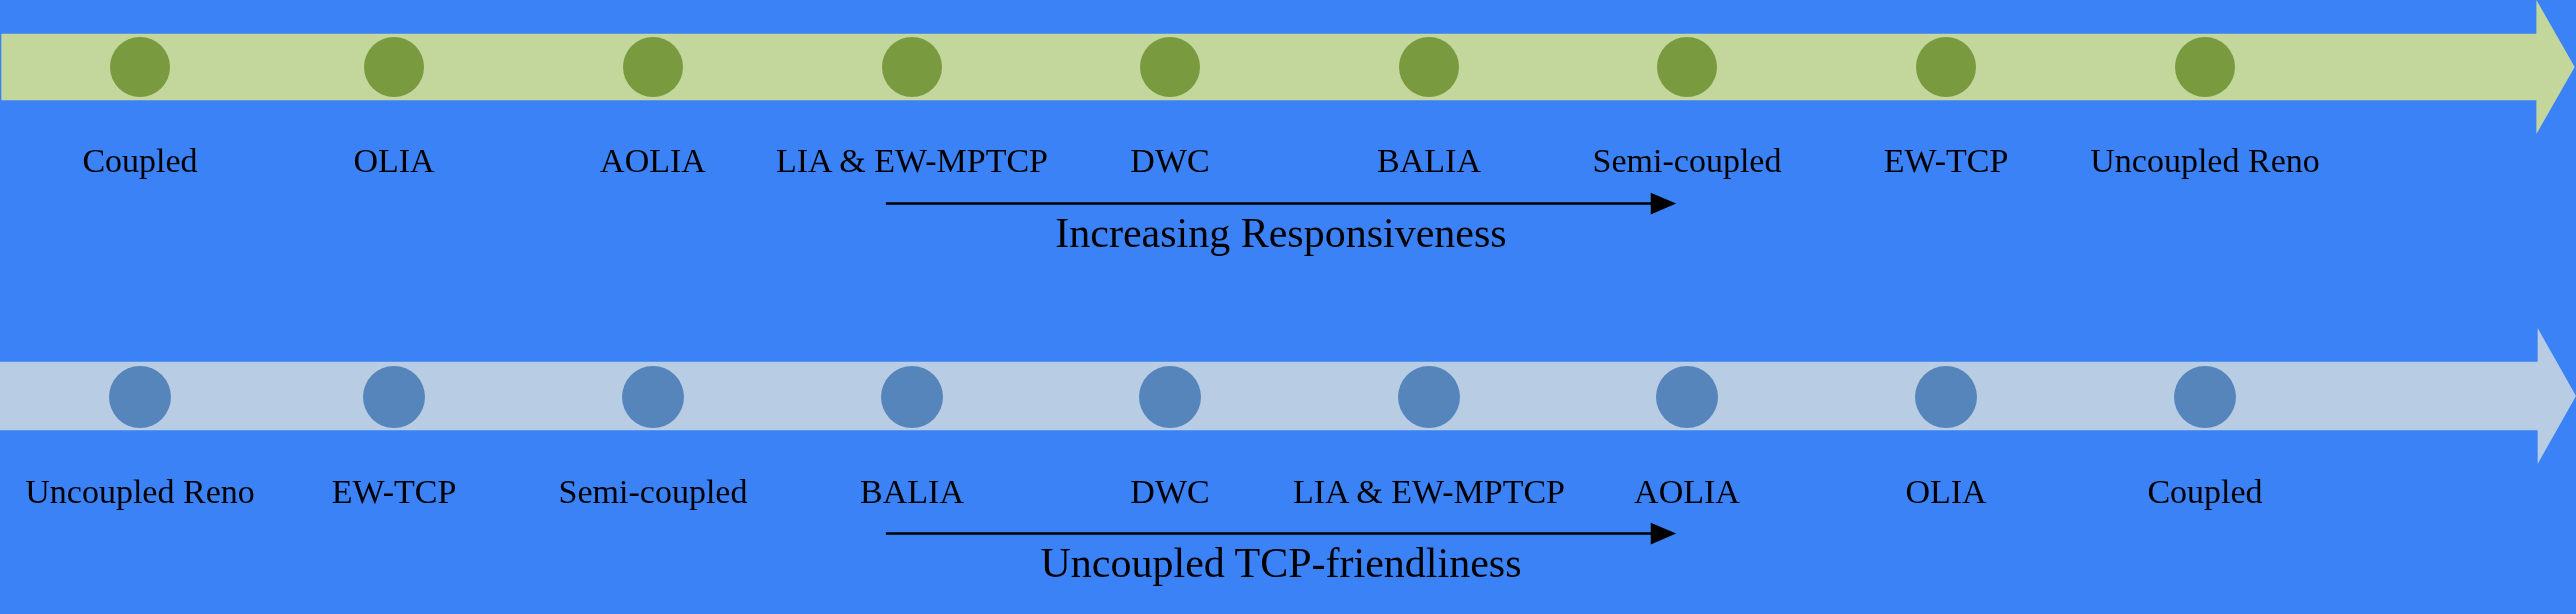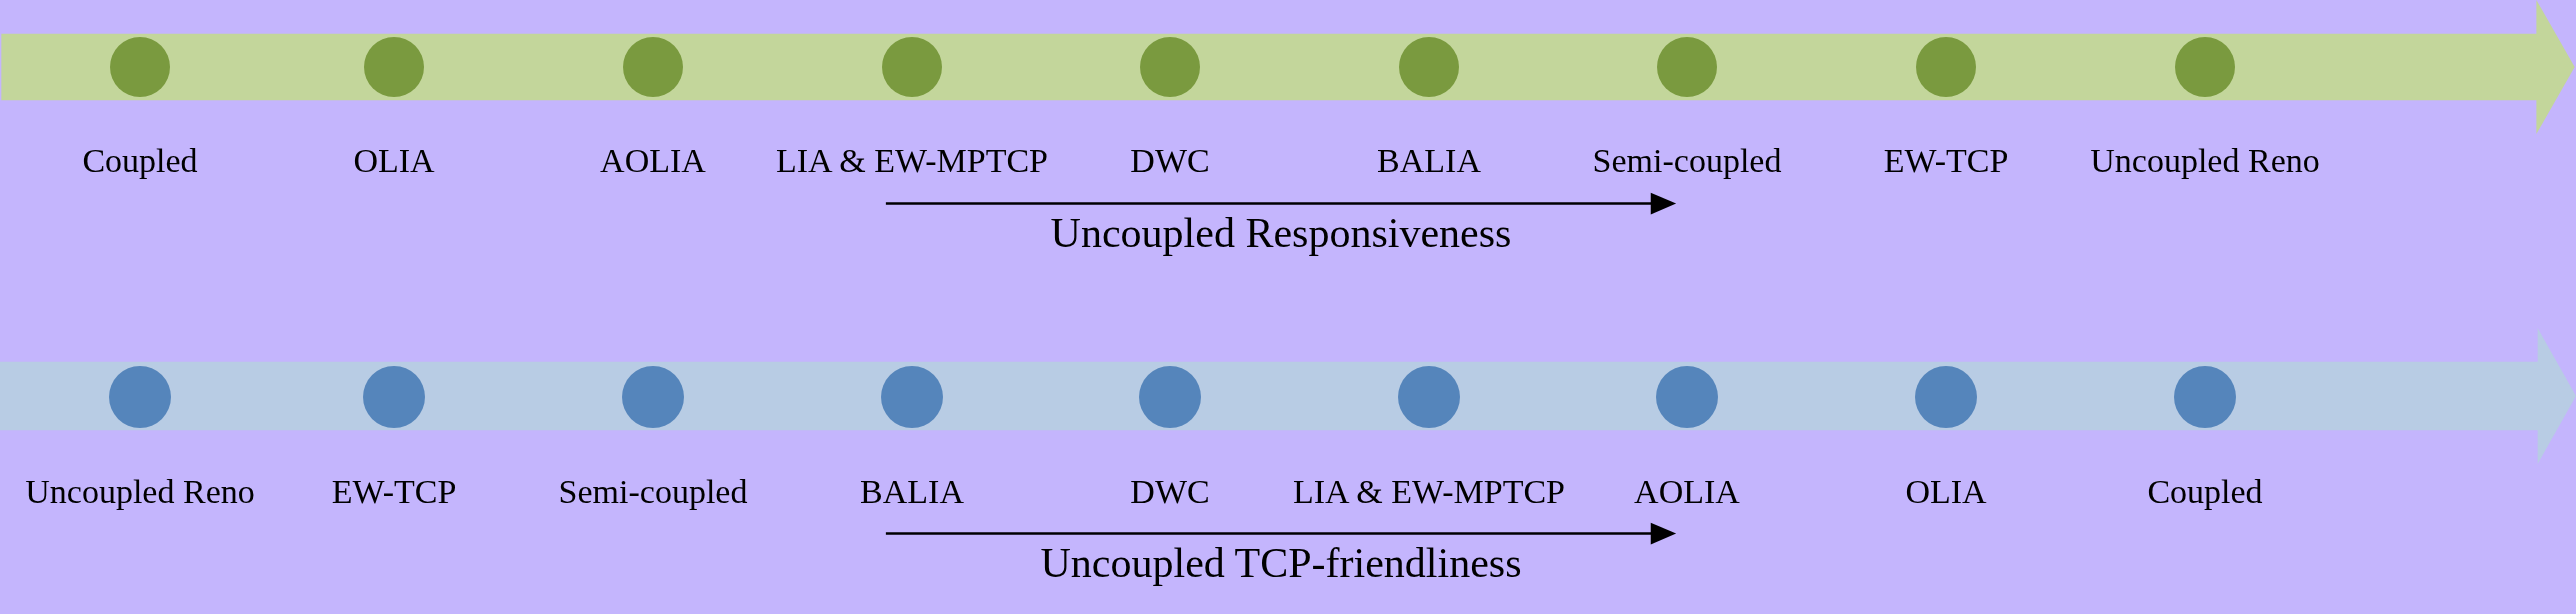--- a/index.html
+++ b/index.html
@@ -68,21 +68,21 @@
     white-space: nowrap;
     font-size: 42px;
     line-height: 1;
     color: #000000;
     font-family: "Liberation Serif", "DejaVu Serif", serif;
   }
 </style>
 </head>
 <body>
 
-<div id="canvas" style="width: 2576px; height: 614px; background: #c4b5fd;">
+<div id="canvas" style="width: 2576px; height: 614px; background: #3b82f6;">
     <div class="band-wrap" style="top: 34px;">
       <svg class="band-svg" width="2576" height="134" viewBox="0 0 2823 147" style="margin-top: -34px;">
         <path d="M 0 37 L 2781 37 L 2781 0 L 2823 73.5 L 2781 147 L 2781 110 L 0 110 Z" fill="#c3d69b"></path>
       </svg>
     </div>
     <div class="node green" title="Coupled" style="left: 140px; top: 67px; background: rgb(122, 154, 63);"></div>
     <div class="node-label" style="left: 140px; top: 144px;">Coupled</div>
     <div class="node green" title="OLIA" style="left: 394px; top: 67px; background: rgb(122, 154, 63);"></div>
     <div class="node-label" style="left: 394px; top: 144px;">OLIA</div>
     <div class="node green" title="AOLIA" style="left: 653px; top: 67px; background: rgb(122, 154, 63);"></div>
@@ -98,21 +98,21 @@
     <div class="node green" title="EW-TCP" style="left: 1946px; top: 67px; background: rgb(122, 154, 63);"></div>
     <div class="node-label" style="left: 1946px; top: 144px;">EW-TCP</div>
     <div class="node green" title="Uncoupled Reno" style="left: 2205px; top: 67px; background: rgb(122, 154, 63);"></div>
     <div class="node-label" style="left: 2205px; top: 144px;">Uncoupled Reno</div>
     <div class="measure" style="left: 883px; top: 189px;">
       <svg class="measure-line-svg" width="796" height="29" viewBox="0 0 872 32">
         <line x1="0" y1="16" x2="846" y2="16" stroke="#000000" stroke-width="3"></line>
         <path d="M 844 4 L 872 16 L 844 28 Z" fill="#000000"></path>
       </svg>
     </div>
-    <div class="measure-caption" style="left: 1281px; top: 212px;">Uncoupled Responsiveness</div>
+    <div class="measure-caption" style="left: 1281px; top: 212px;">Increasing Responsiveness</div>
     <div class="band-wrap" style="top: 362px;">
       <svg class="band-svg" width="2576" height="136" viewBox="0 0 2823 149" style="margin-top: -34px;">
         <path d="M 0 37 L 2781 37 L 2781 0 L 2823 74.5 L 2781 149 L 2781 112 L 0 112 Z" fill="#b8cce4"></path>
       </svg>
     </div>
     <div class="node blue" title="Uncoupled Reno" style="left: 140px; top: 397px; background: rgb(85, 133, 187);"></div>
     <div class="node-label" style="left: 140px; top: 475px;">Uncoupled Reno</div>
     <div class="node blue" title="EW-TCP" style="left: 394px; top: 397px; background: rgb(85, 133, 187);"></div>
     <div class="node-label" style="left: 394px; top: 475px;">EW-TCP</div>
     <div class="node blue" title="Semi-coupled" style="left: 653px; top: 397px; background: rgb(85, 133, 187);"></div>

